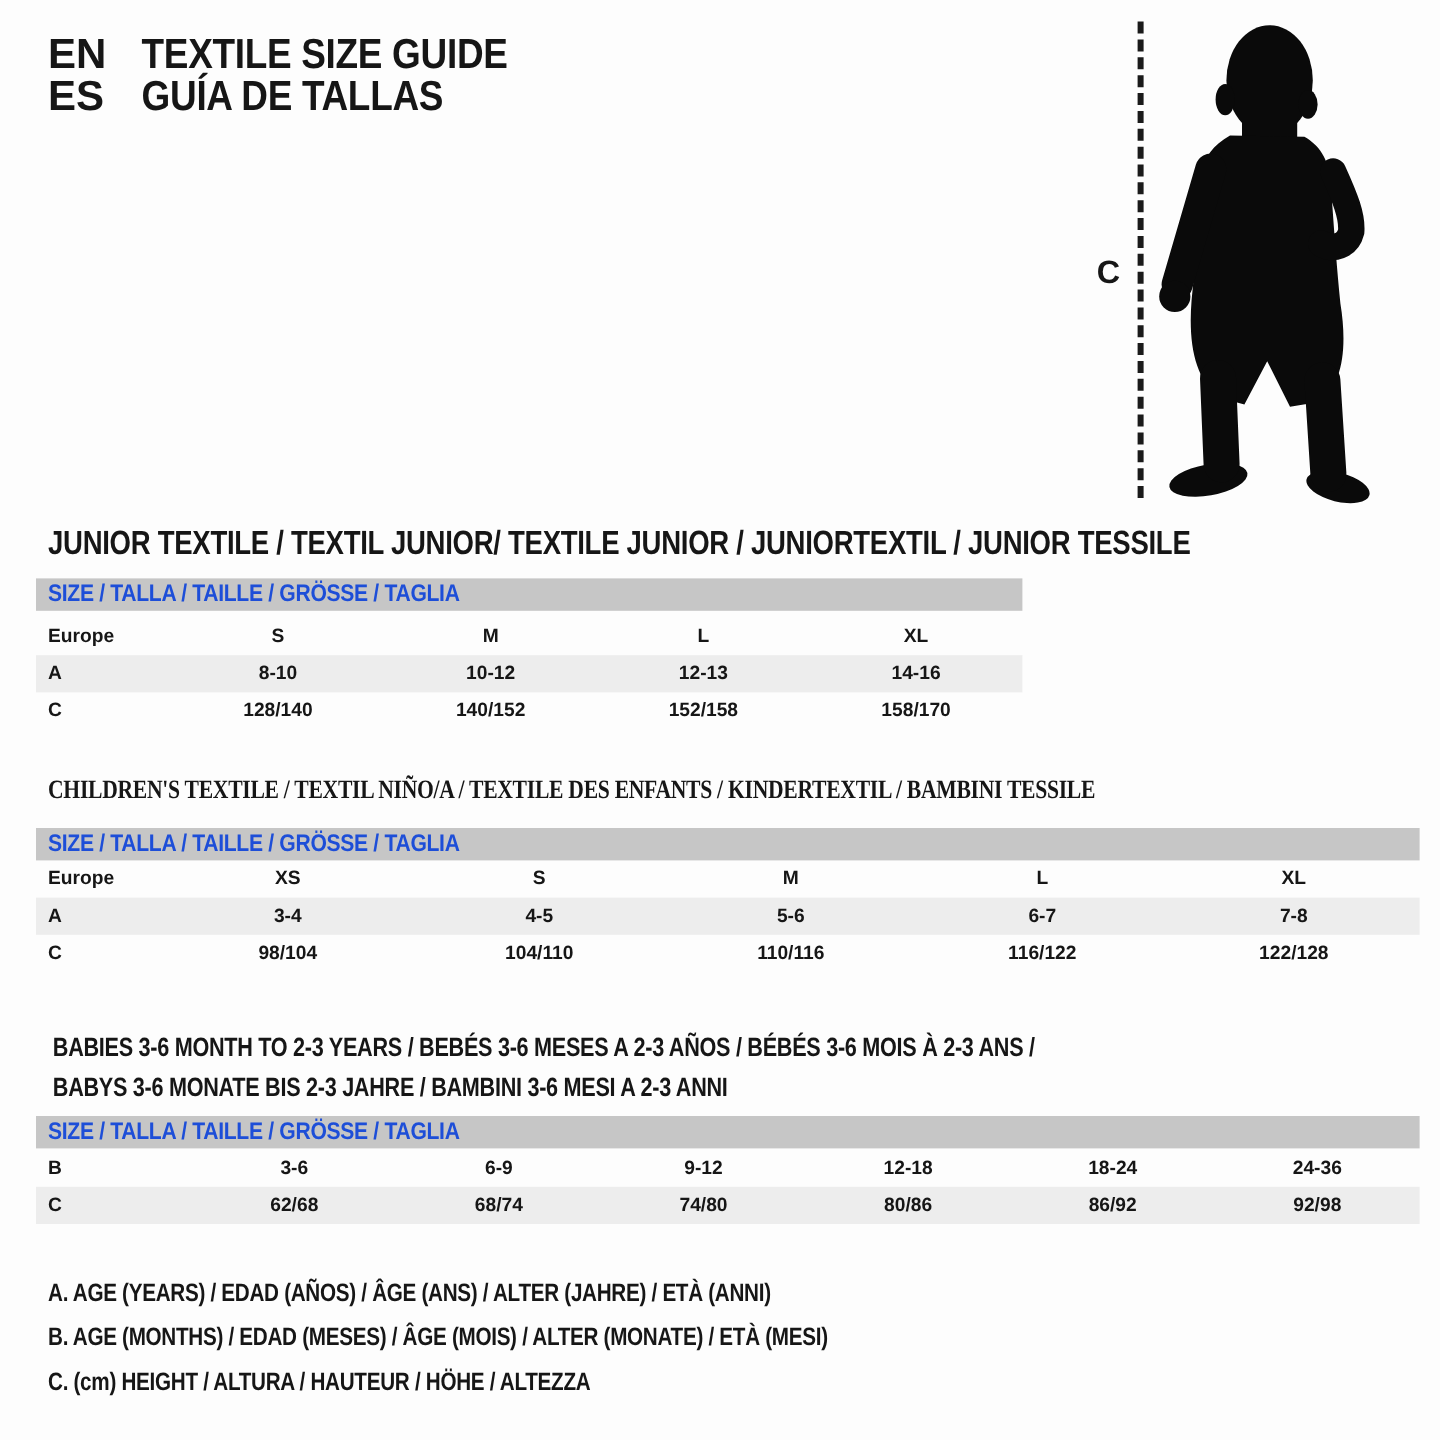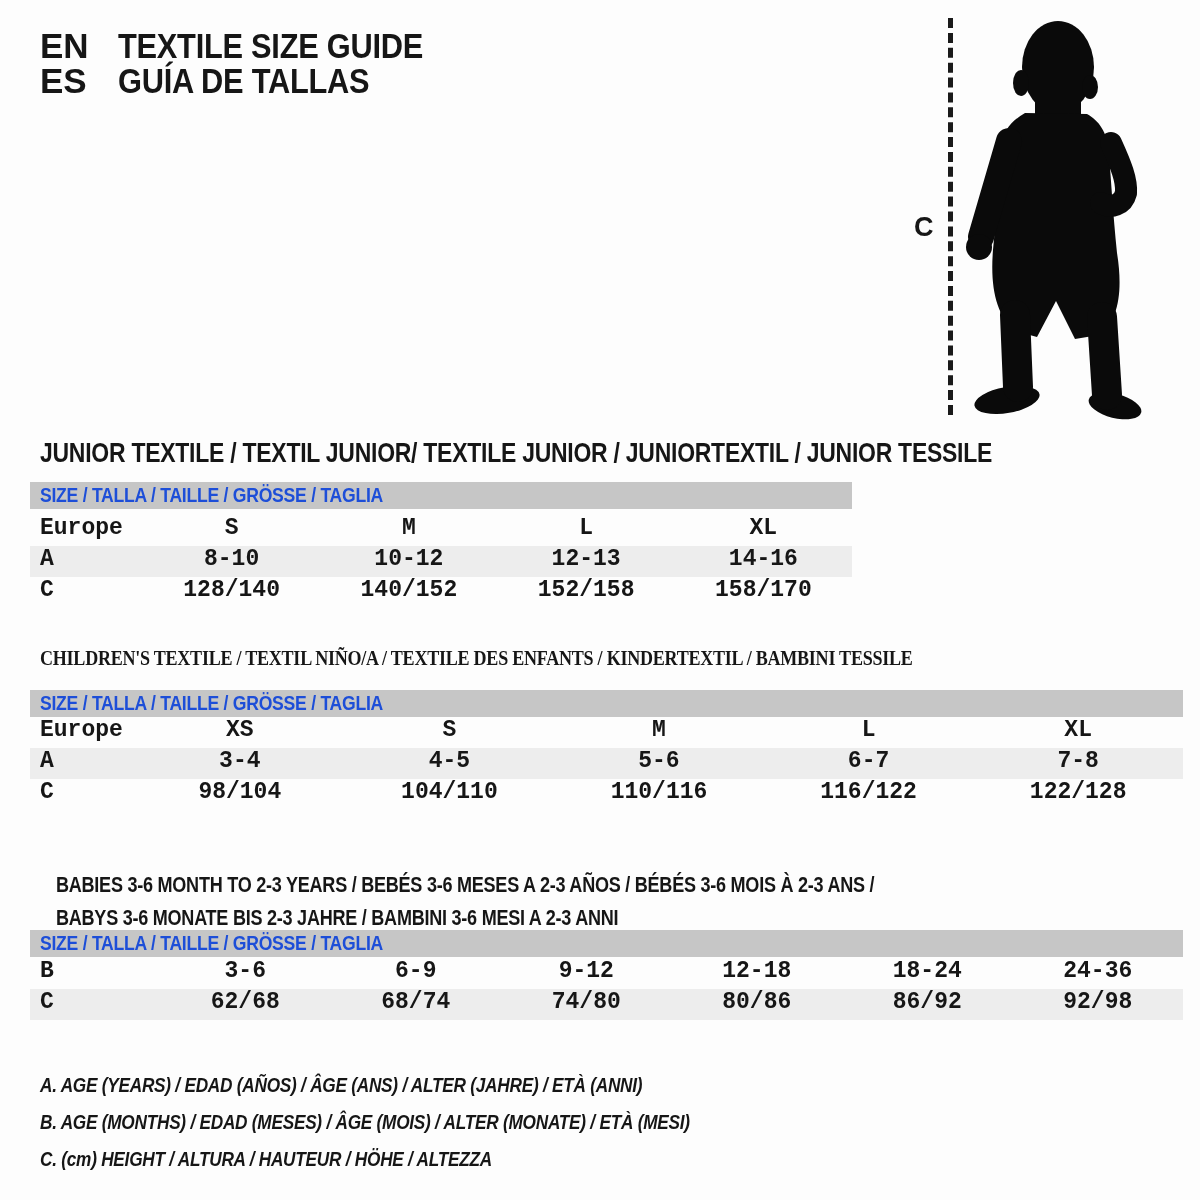--- a/index.html
+++ b/index.html
@@ -40,35 +40,35 @@
   .band{
     position:absolute;left:0;width:100%;height:27px;background:#c6c6c6;
     color:#1d4ed8;font-size:20px;display:flex;align-items:center;
     padding-left:10px;box-sizing:border-box;
   }
   .sec1 .band{top:45px;}
   .sec2 .band{top:45px;}
   .sec3 .band{top:78px;}
   .trow{
     position:absolute;left:0;width:100%;height:31px;
-    display:flex;align-items:flex-start;font-size:23px;font-family:Liberation Mono, monospace;
+    display:flex;align-items:center;font-size:16px;
   }
   .trow .rl{padding-left:10px;box-sizing:border-box;}
   .sec1 .rl{flex:0 0 113px;width:113px;}
   .sec2 .rl{flex:0 0 105px;width:105px;}
   .sec3 .rl{flex:0 0 130px;width:130px;}
   .trow .tc{flex:1;text-align:center;}
   .stripe{background:#ededed;}
   .sec1 .r0{top:78px;}  .sec1 .r1{top:109px;} .sec1 .r2{top:140px;}
   .sec2 .r0{top:72px;}  .sec2 .r1{top:103px;} .sec2 .r2{top:134px;}
   .sec3 .r0{top:106px;} .sec3 .r1{top:137px;}
 
   
   .legend{position:absolute;left:40px;top:1066px;font-size:21px;}
-  .legend-line{height:37px;display:flex;align-items:center;font-style:italic;}
+  .legend-line{height:37px;display:flex;align-items:flex-start;}
 </style>
 </head>
 <body>
 
 <div class="page">
 
   <div class="langs">
     <div class="lang-row">
       <span class="code">EN</span>
       <span class="condM">TEXTILE SIZE GUIDE</span>
@@ -153,21 +153,21 @@
       <span class="rl">C</span>
       <span class="tc">98/104</span>
       <span class="tc">104/110</span>
       <span class="tc">110/116</span>
       <span class="tc">116/122</span>
       <span class="tc">122/128</span>
     </div>
   </section>
 
   <section class="sec sec3">
-    <h2 class="sec-title" style="margin:16px;font-size:22px;">
+    <h2 class="sec-title" style="margin:4px;font-size:22px;">
       <span class="condX">BABIES 3-6 MONTH TO 2-3 YEARS / BEBÉS 3-6 MESES A 2-3 AÑOS / BÉBÉS 3-6 MOIS À 2-3 ANS /</span><br>
       <span class="condX">BABYS 3-6 MONATE BIS 2-3 JAHRE / BAMBINI 3-6 MESI A 2-3 ANNI</span>
     </h2>
     <div class="band">
       <span class="condM">SIZE / TALLA / TAILLE / GRÖSSE / TAGLIA</span>
     </div>
     <div class="trow r0">
       <span class="rl">B</span>
       <span class="tc">3-6</span>
       <span class="tc">6-9</span>

